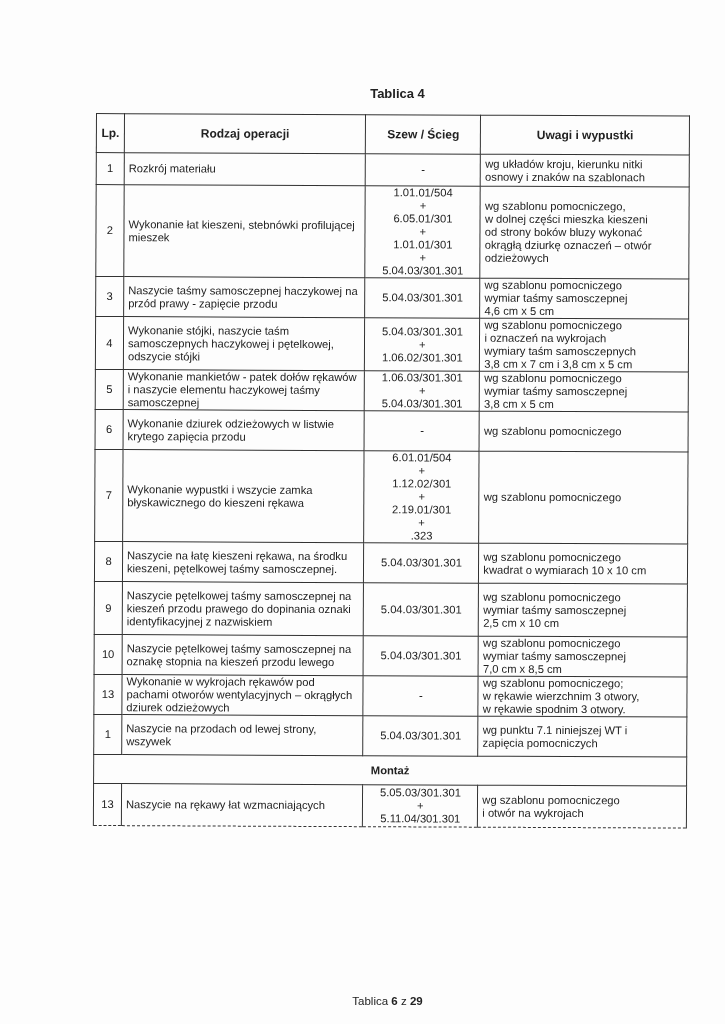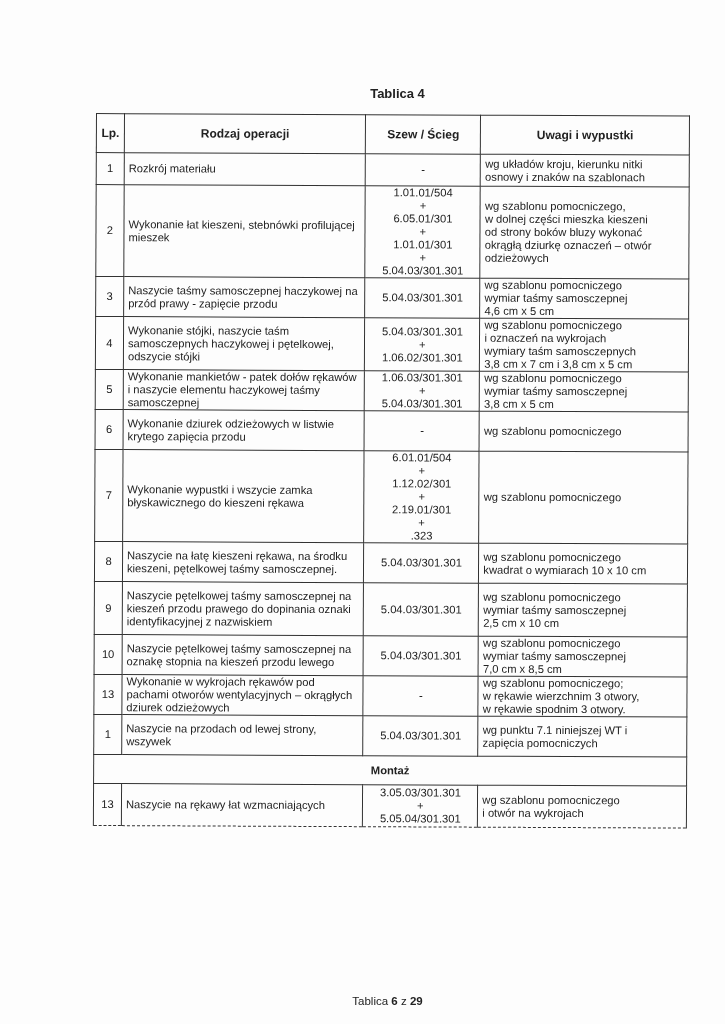--- a/index.html
+++ b/index.html
@@ -212,23 +212,23 @@
   <tbody>
     <tr class="section">
       <td colspan="4">Montaż</td>
     </tr>
   </tbody>
   <tbody id="tbody-section">
       <tr class="last" style="height: 42px;">
         <td class="lp">13</td>
         <td class="op">Naszycie na rękawy łat wzmacniających</td>
         <td class="seam">
-          <span class="line">3.05.03/301.301</span>
-          <span class="line">+</span>
-          <span class="line">5.05.04/301.301</span>
+          <span class="line">5.05.03/301.301</span>
+          <span class="line">+</span>
+          <span class="line">5.11.04/301.301</span>
         </td>
         <td class="note">
           <span class="line">wg szablonu pomocniczego</span>
           <span class="line">i otwór na wykrojach</span>
         </td>
       </tr>
     </tbody>
 </table>
 
 <div class="footer">

